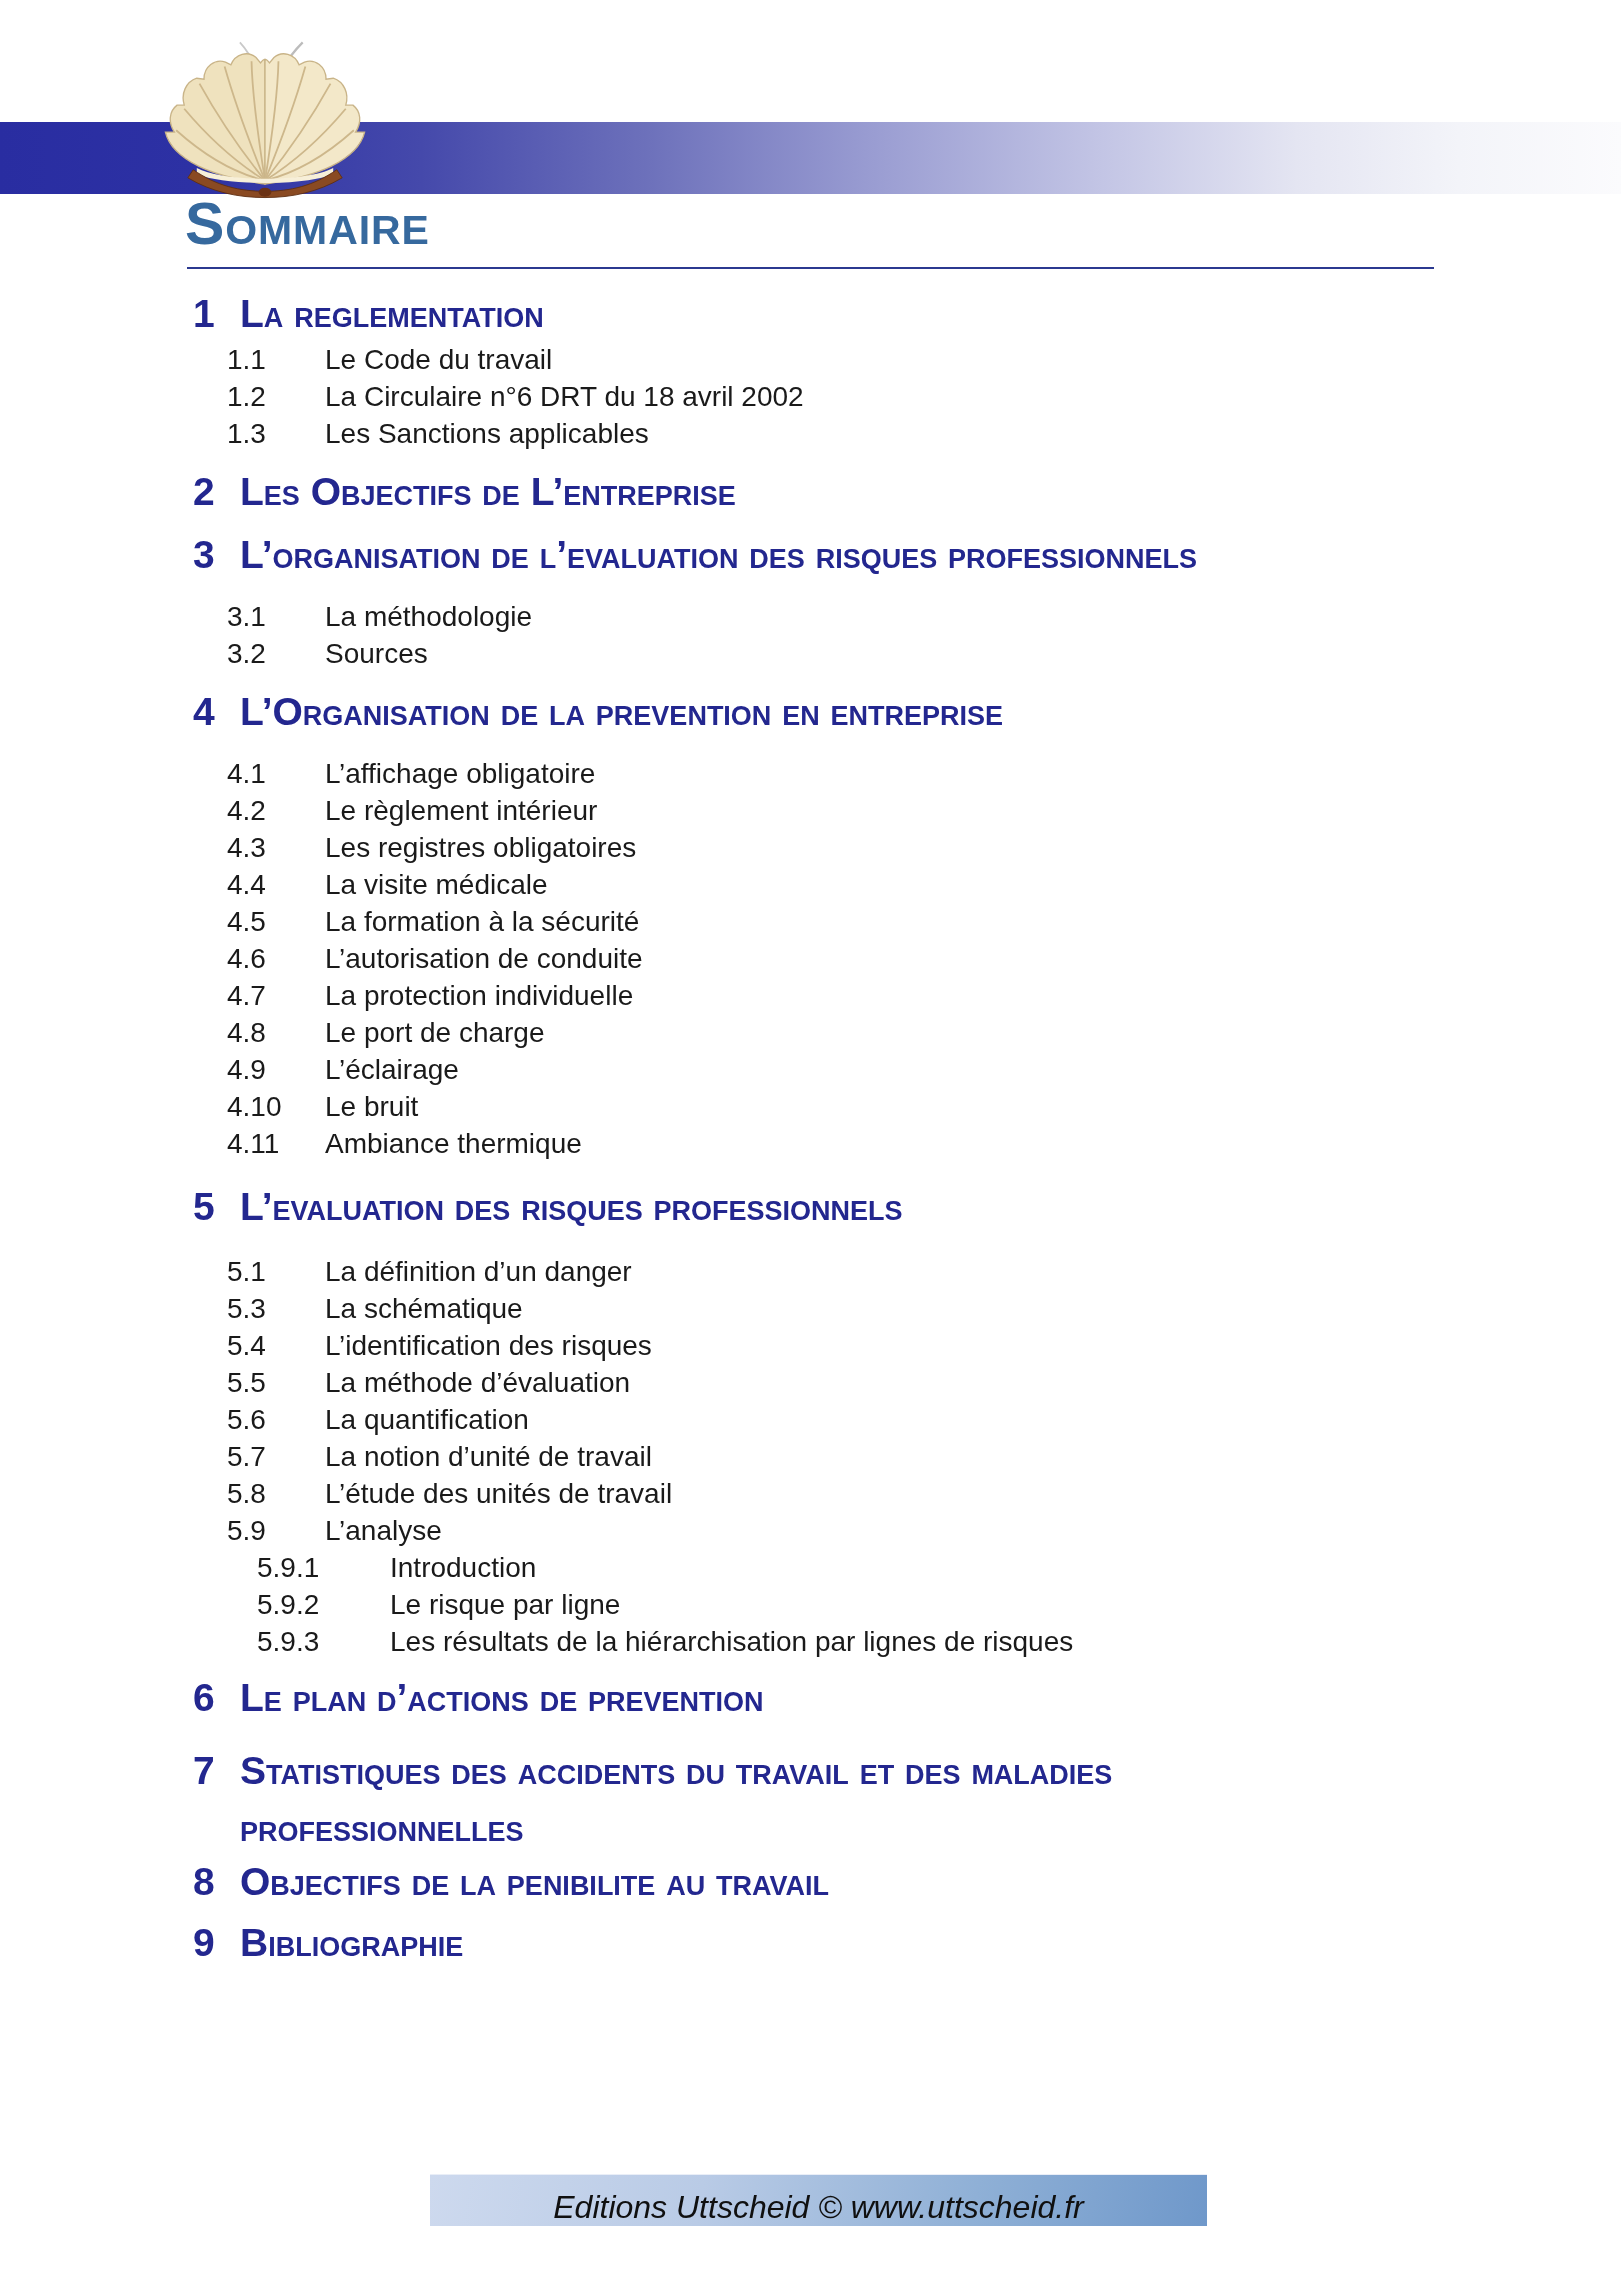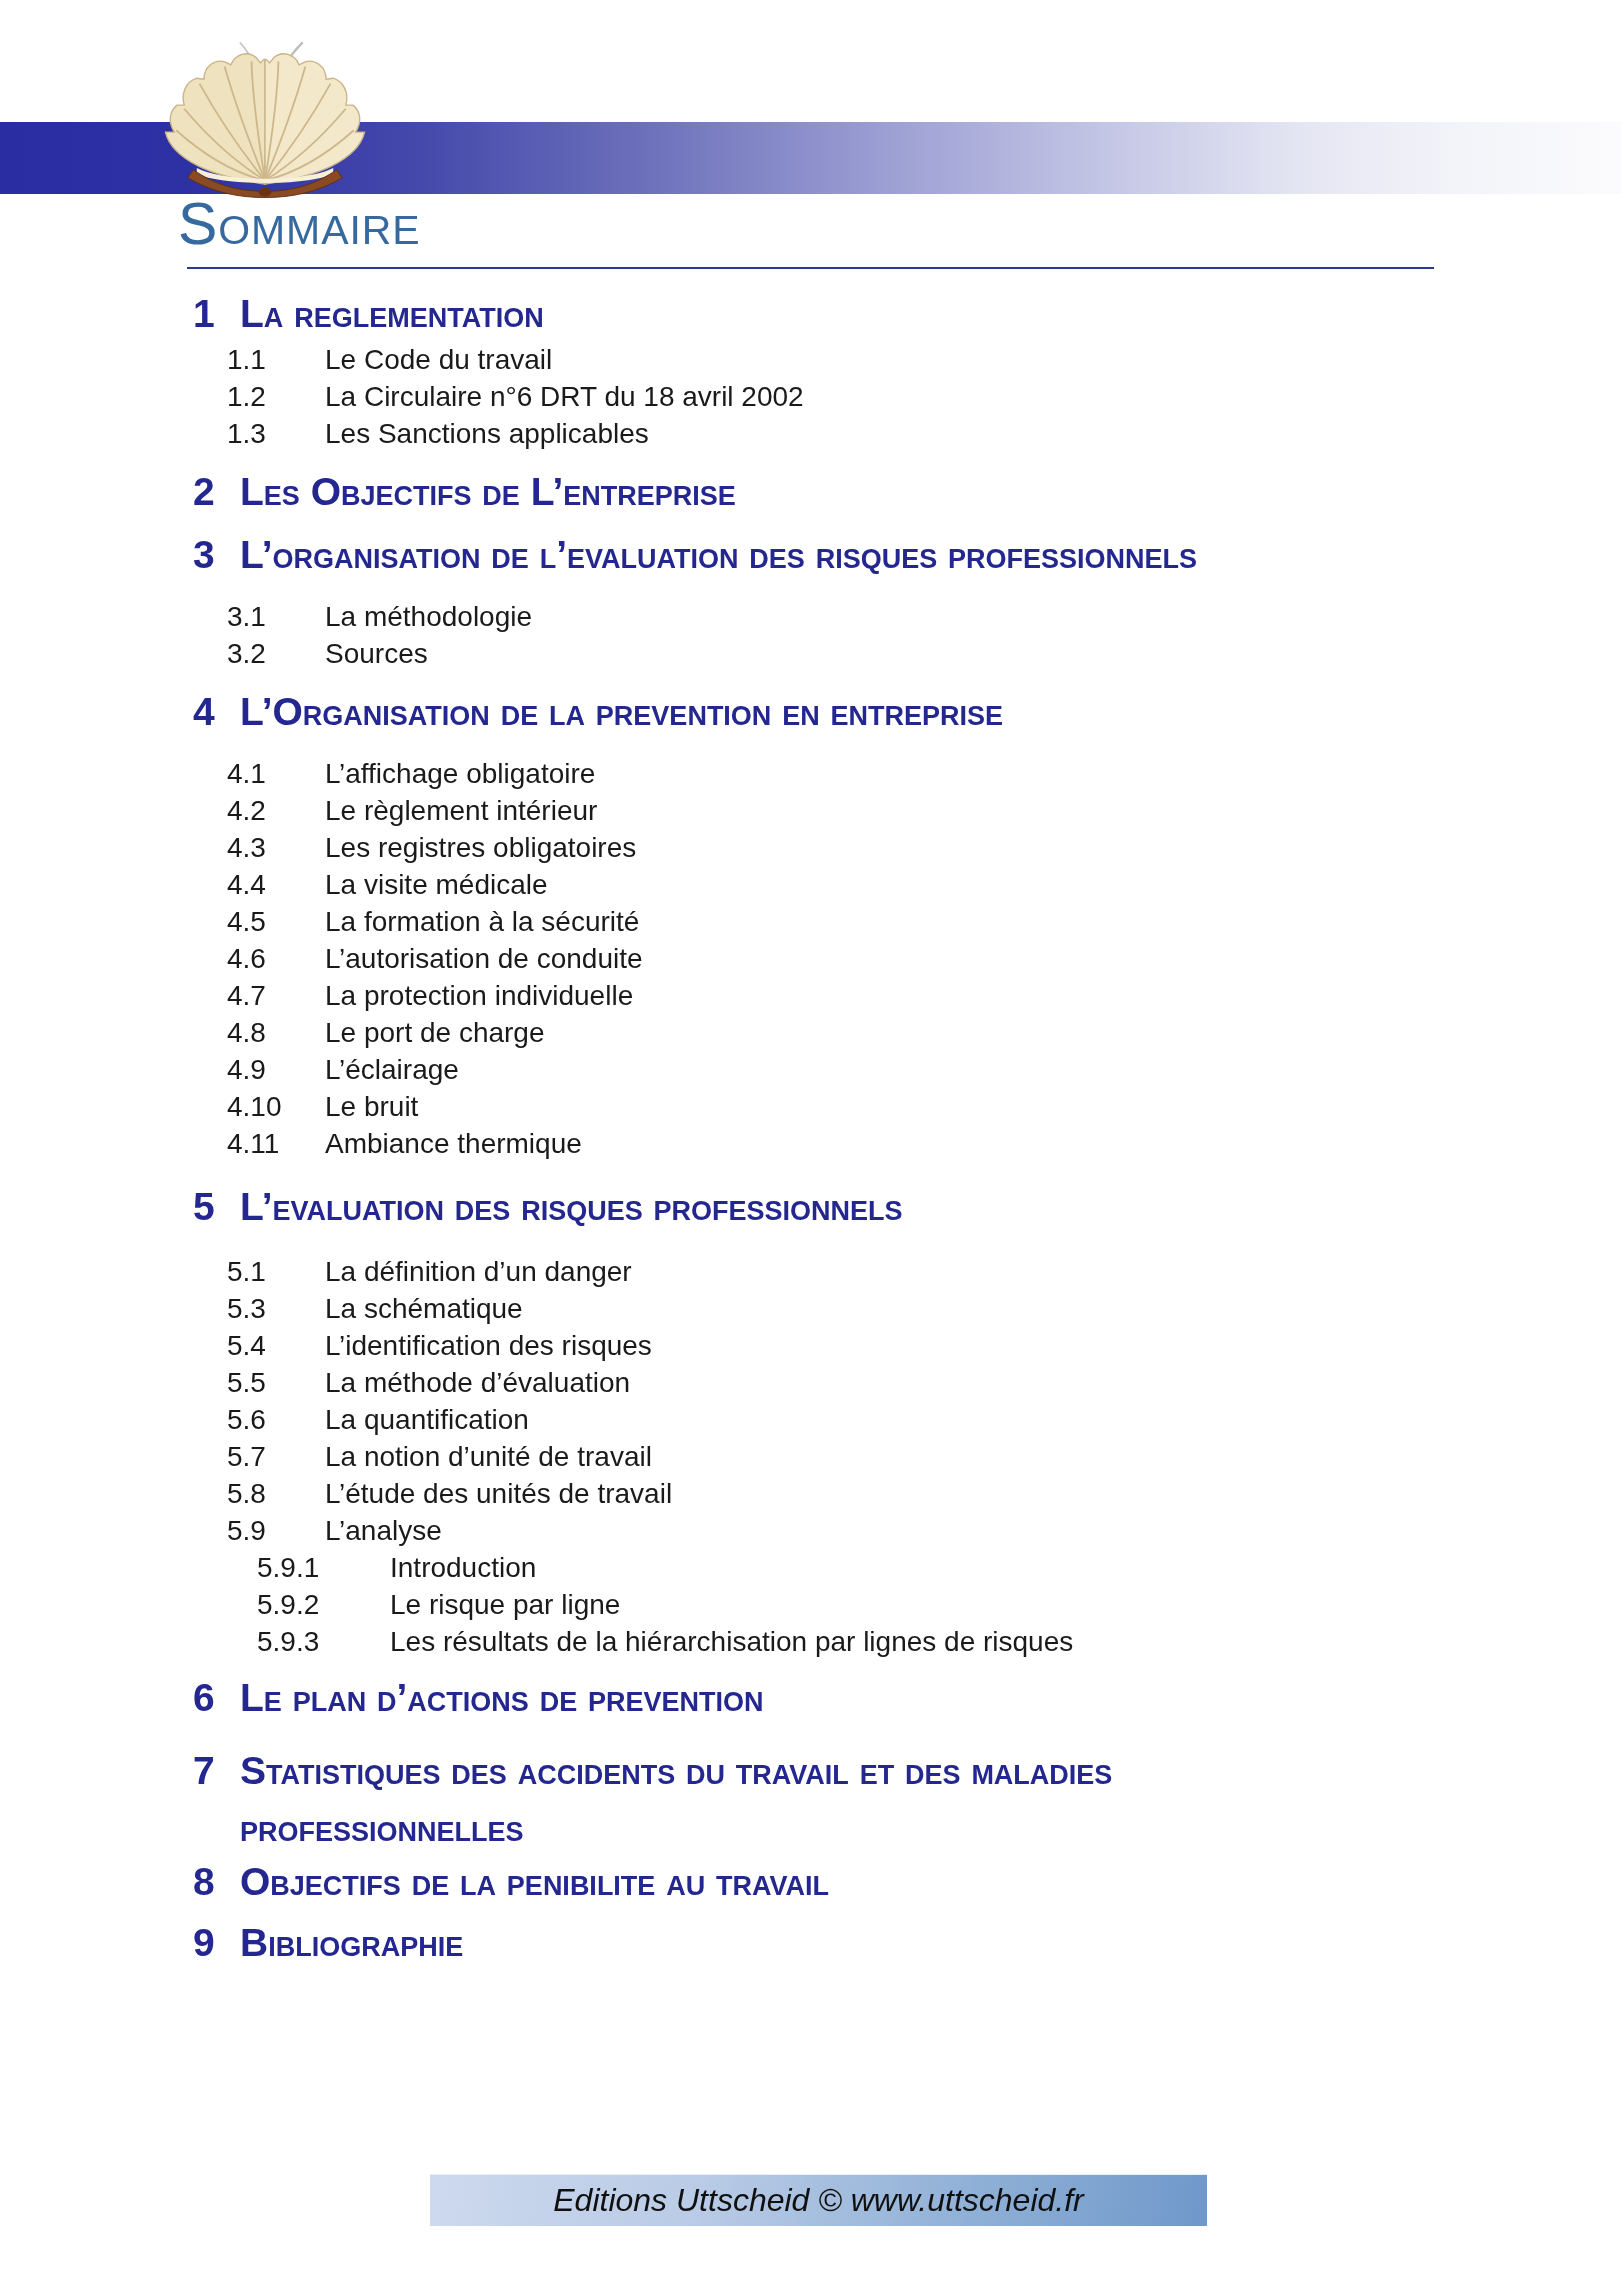--- a/index.html
+++ b/index.html
@@ -11,23 +11,23 @@
   
   .header-bar{
     position:absolute;top:122px;left:0;width:100%;height:72px;
     background:linear-gradient(90deg,
       #292da1 0%, #2d31a4 12%, #4549ab 26%, #6d71bb 40%,
       #9a9dd2 54%, #c3c5e5 68%, #e4e5f2 80%, #f3f4f9 90%, #fbfbfd 100%);
   }
   .book{position:absolute;top:38px;left:134px;width:262px;height:163px;}
   
   .page-title{
-    position:absolute;left:178px;top:188px;
+    position:absolute;left:185px;top:188px;
     font-size:59px;line-height:72px;color:#36699E;
-    font-variant:small-caps;letter-spacing:0.9px;
+    font-variant:small-caps;letter-spacing:0.9px;font-weight:bold;
   }
   .title-rule{
     position:absolute;left:187px;top:267px;width:1247px;height:1.8px;
     background:#2B3990;
   }
   
   .toc{position:absolute;left:193px;top:279px;width:1281px;color:#1a1a1a;}
   .h{
     display:flex;color:#23278F;font-weight:bold;
     font-variant:small-caps;font-size:39px;line-height:43px;
@@ -40,21 +40,21 @@
   .mt3{margin-top:6px;}  .mt4{margin-top:3.6px;}  .mt8{margin-top:25px;}
   .mt10{margin-top:22px;}.mt15{margin-top:13.4px;}.mt18{margin-top:16px;}
   .mt20{margin-top:18px;}.mt22{margin-top:19.7px;}.mt26{margin-top:23px;}
   .h-wrap{line-height:57px;}
   .h-wrap .h-title{max-width:1003px;}
   
   .footer-bar{
     position:absolute;left:430px;top:2174px;width:777px;height:51px;
     background:linear-gradient(100deg,#cdd9ee 0%,#b9cbe6 35%,#8fb0d6 70%,#6f98ca 100%);
     border-top:1.8px solid #e9eef7;
-    display:flex;align-items:center;justify-content:center;
+    display:flex;align-items:flex-end;justify-content:center;
   }
   .footer-text{font-style:italic;font-size:32px;color:#101010;}
 </style>
 </head>
 <body>
 
 <div class="page">
 
   <div class="header-bar"></div>
 

